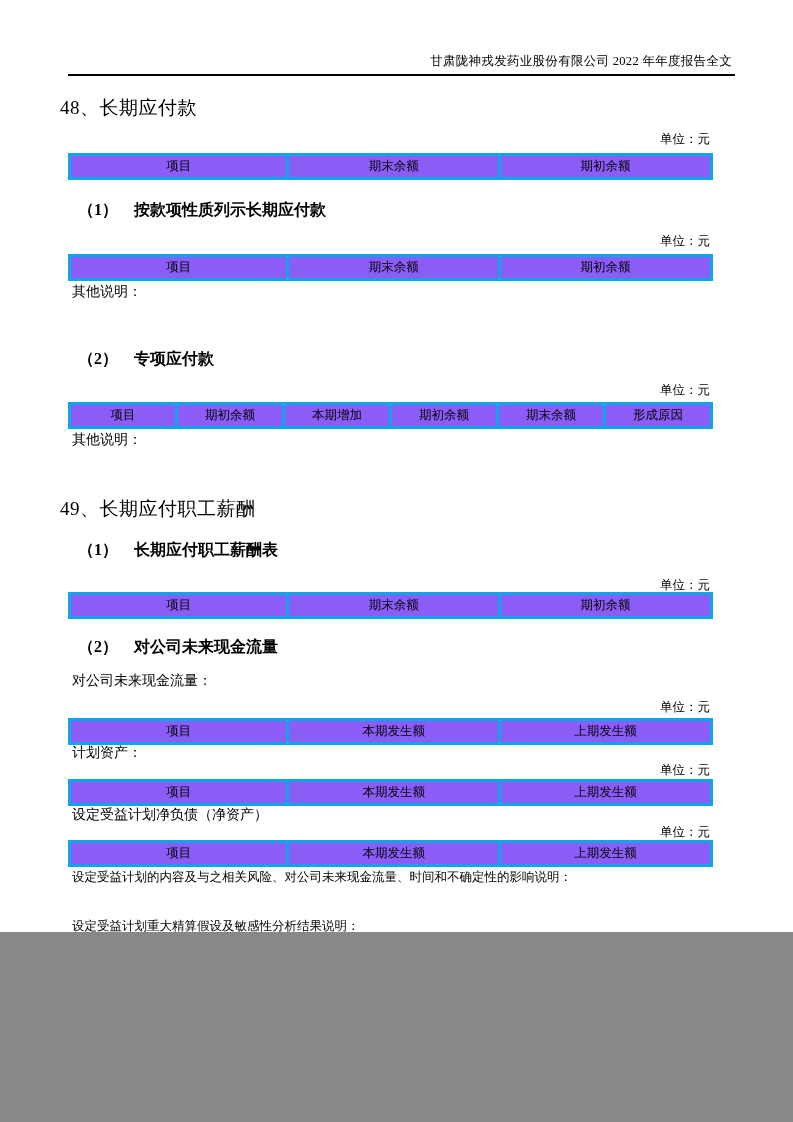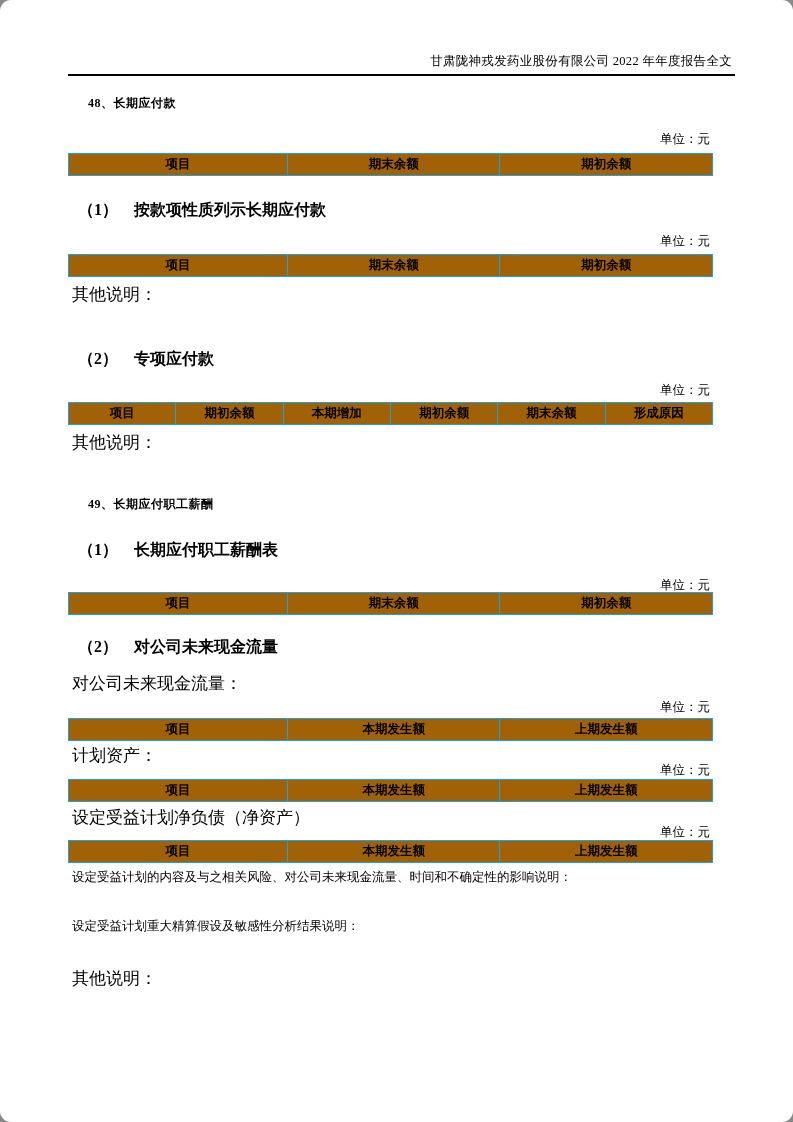--- a/index.html
+++ b/index.html
@@ -1,87 +1,85 @@
 <!DOCTYPE html>
 <html><head>
 <meta charset="utf-8">
 <style>
   html, body { margin: 0; padding: 0; background: #888; }
   .page {
     position: relative;
     width: 793px;
-    height: 1122px;
+    height: 932px;
     margin: 0 auto;
     background: #ffffff;
     font-family: "Liberation Serif", "DejaVu Serif", serif;
     color: #000000;
     overflow: hidden;
-    border-radius: 11px;
   }
   .abs { position: absolute; }
 
   .report-header {
     top: 53px; left: 68px; width: 664px;
     text-align: right;
     font-size: 12.5px;
     letter-spacing: 0.3px;
     white-space: nowrap;
   }
   .header-rule {
     top: 74px; left: 68px; width: 667px; height: 0;
     border-top: 2px solid #000000;
   }
 
   .section-title {
-    left: 88px;
-    font-size: 12px;
-    font-weight: bold;
+    left: 60px;
+    font-size: 19px;
+    font-weight: normal;
     letter-spacing: 0.5px;
     white-space: nowrap;
   }
   .sub-title {
     left: 78px;
     font-size: 16px;
     font-weight: bold;
     white-space: nowrap;
   }
   .sub-title .num { margin-right: 16px; }
 
   .body-text {
     left: 72px;
-    font-size: 17px;
+    font-size: 14px;
     white-space: nowrap;
   }
   .para-text {
     left: 72px; width: 648px;
     font-size: 12.5px;
   }
   .unit-label {
     left: 68px; width: 642px;
     text-align: right;
     font-size: 12.5px;
   }
 
   table.hdr {
     position: absolute;
     left: 68px;
     width: 645px;
     border-collapse: collapse;
     table-layout: fixed;
   }
   table.hdr td {
-    border: 1px solid #0ea5e9;
-    background: #a16207;
+    border: 3px solid #0ea5e9;
+    background: #8b5cf6;
     height: 21px;
     text-align: center;
     vertical-align: middle;
     font-size: 12.5px;
     padding: 0 2px;
     overflow: hidden;
-    font-weight: bold;
   }
   table.t3 col.c0 { width: 34%; }
   table.t3 col.c1 { width: 33%; }
   table.t3 col.c2 { width: 33%; }
   table.t6 col    { width: 16.6667%; }
 
   .page-number {
     top: 1038px; left: 68px; width: 650px;
     text-align: right;
     font-size: 12px;

